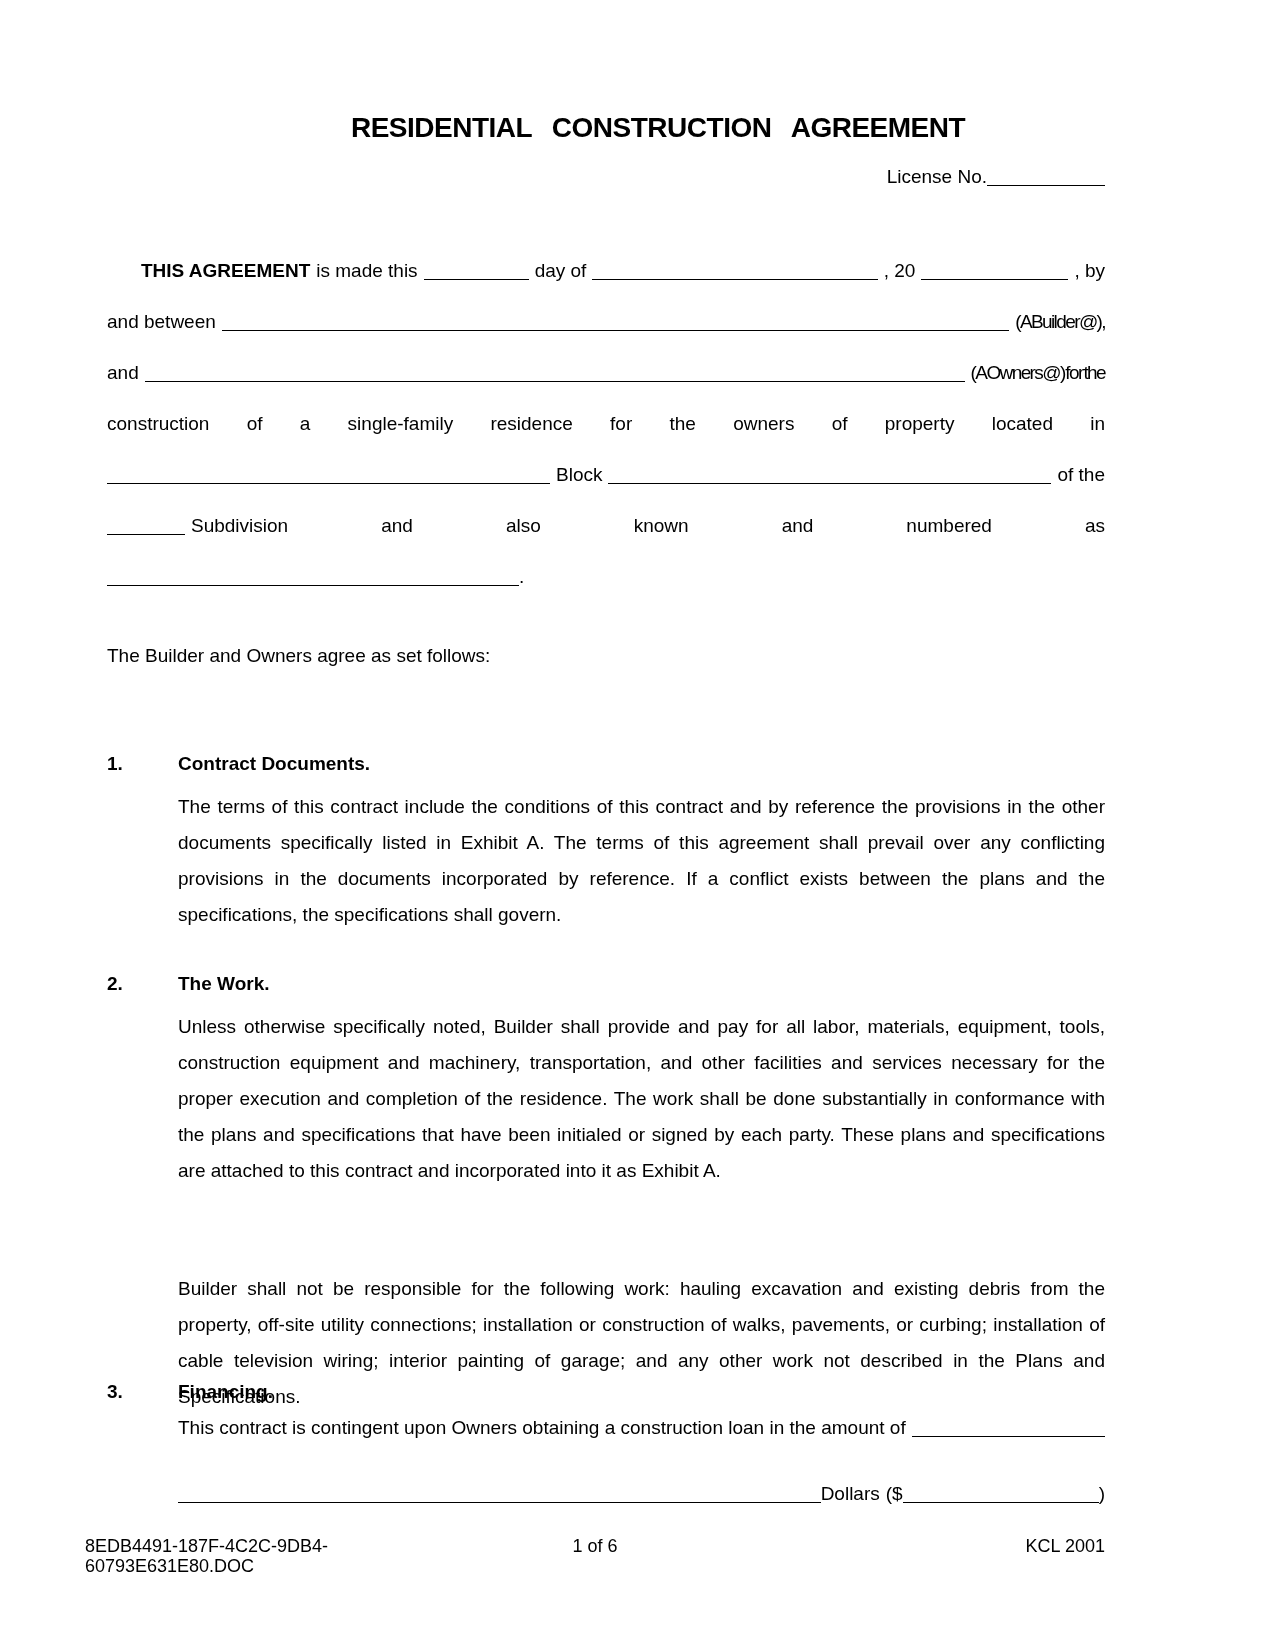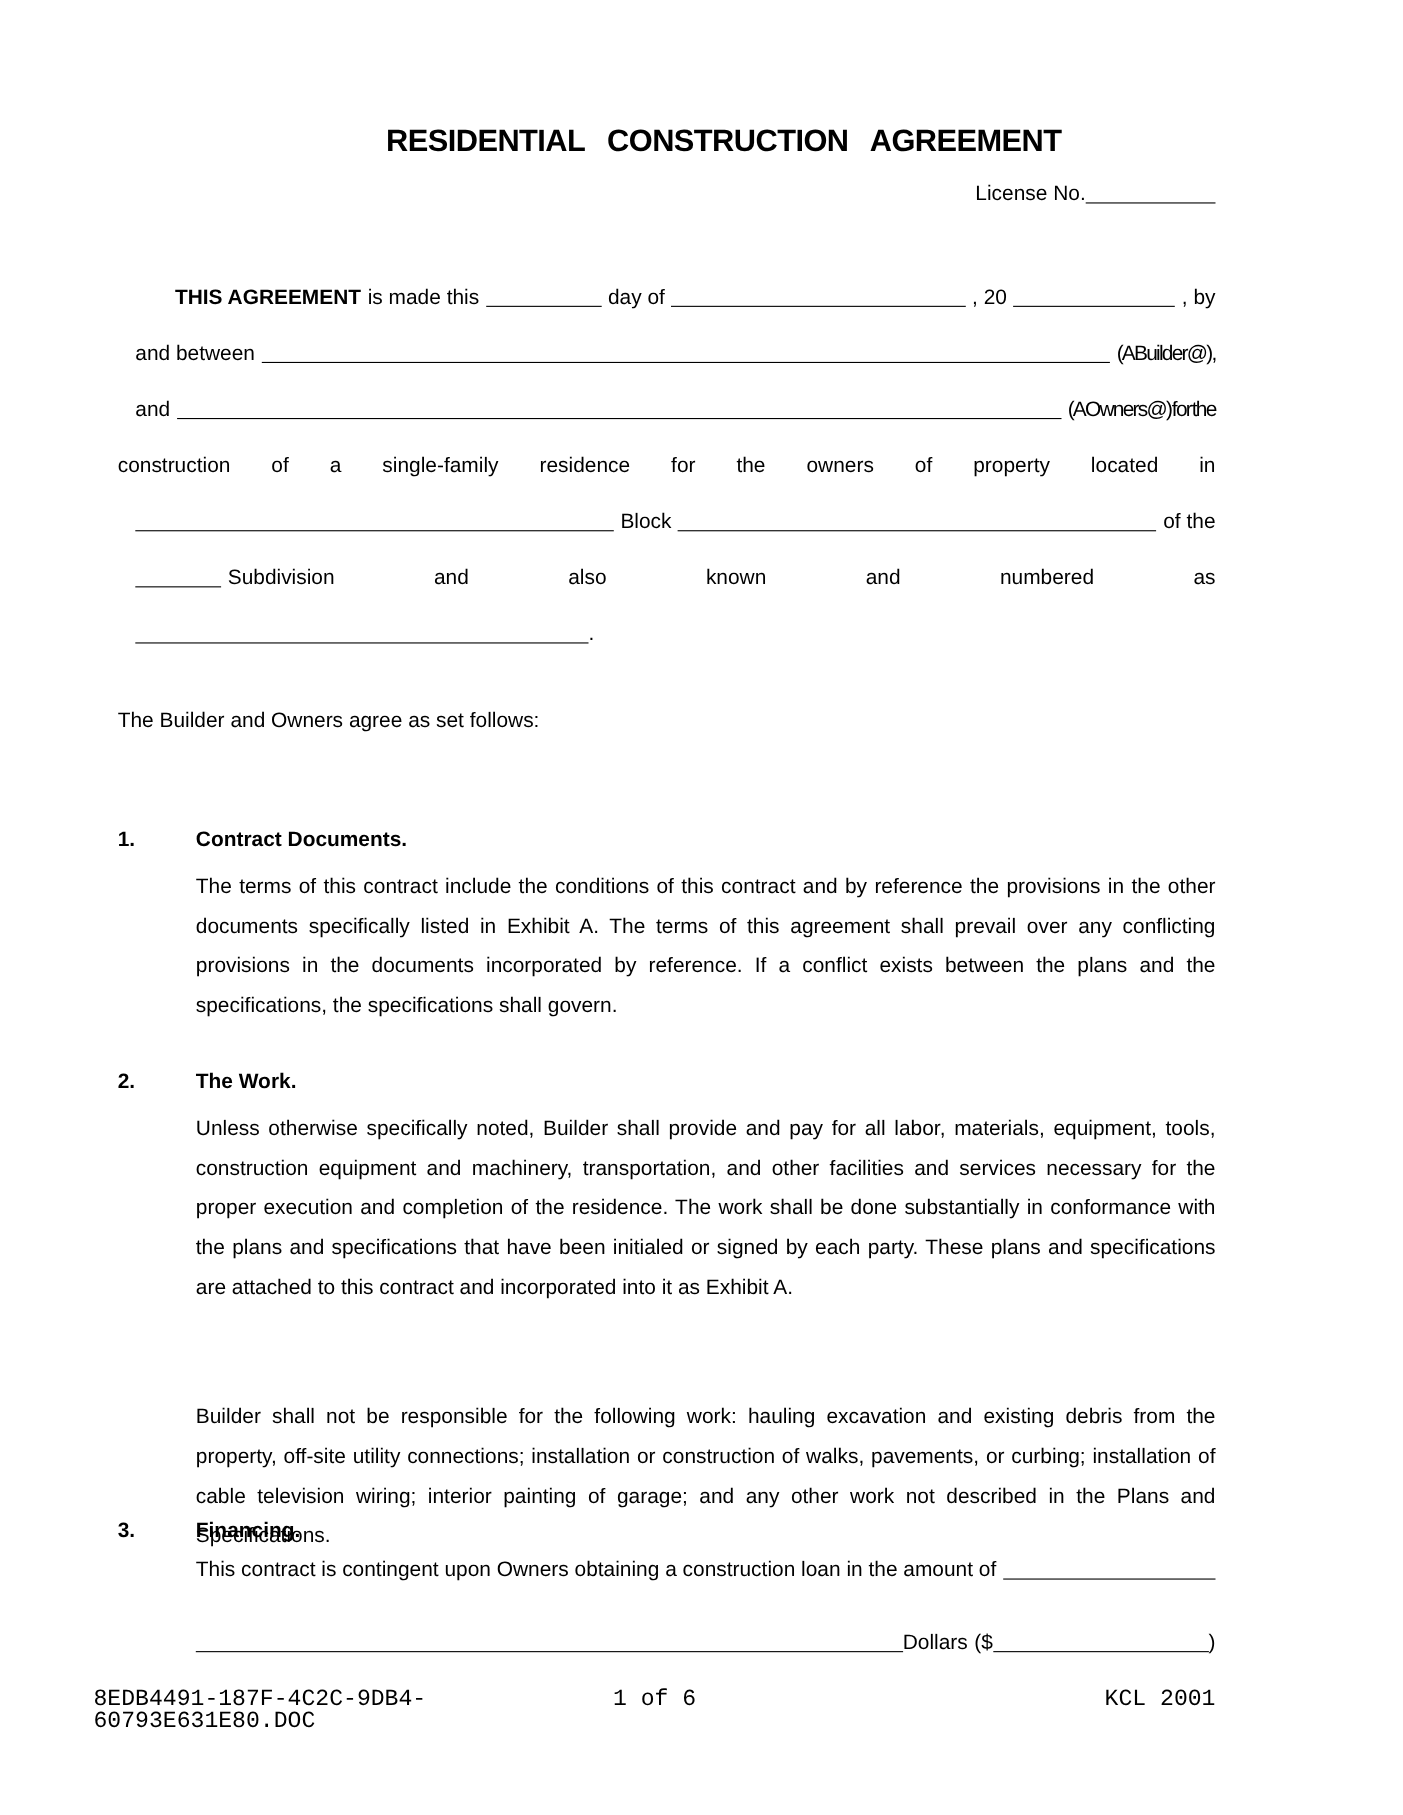--- a/index.html
+++ b/index.html
@@ -32,22 +32,22 @@
   
   .blank {
     border-bottom: 1.5px solid #000;
     height: 3px;
     position: relative;
     top: 3px;
   }
   .grow { flex: 1 1 auto; }
 
   .opening { top: 260px; }
-  .row { display: flex; align-items: baseline; column-gap: 6px; height: 22px; margin-bottom: 29px; white-space: nowrap; margin-left: 16px; }
-  .indent68 { margin-left: 52px; }
+  .row { display: flex; align-items: baseline; column-gap: 6px; height: 22px; margin-bottom: 29px; white-space: nowrap; }
+  .indent68 { margin-left: 34px; }
   .bold { font-weight: bold; }
 
   .jline { text-align: justify; text-align-last: justify; height: 22px; margin-bottom: 29px; }
   .fill-justify { flex: 1 1 auto; text-align: justify; text-align-last: justify; white-space: normal; }
 
   .tag { letter-spacing: -1.6px; word-spacing: -3px; white-space: nowrap; }
 
   .lead-in { top: 645px; }
 
   .sec-head { display: flex; }
@@ -57,22 +57,22 @@
     margin-left: 71px;
     width: 927px;
     text-align: justify;
     line-height: 36px;
   }
   .fin-row { margin-left: 71px; width: 927px; }
 
   .footer {
     top: 1536px; left: 85px; width: 1020px;
     display: flex;
-    font-family: Liberation Mono, monospace;
-    font-size: 21px;
+    font-family: Liberation Sans, sans-serif;
+    font-size: 18px;
     line-height: 20px;
     align-items: flex-start;
   }
   .footer-left { width: 340px; }
   .footer-center { flex: 1; text-align: center; }
   .footer-right { width: 340px; text-align: right; }
 </style>
 </head>
 <body>
 

